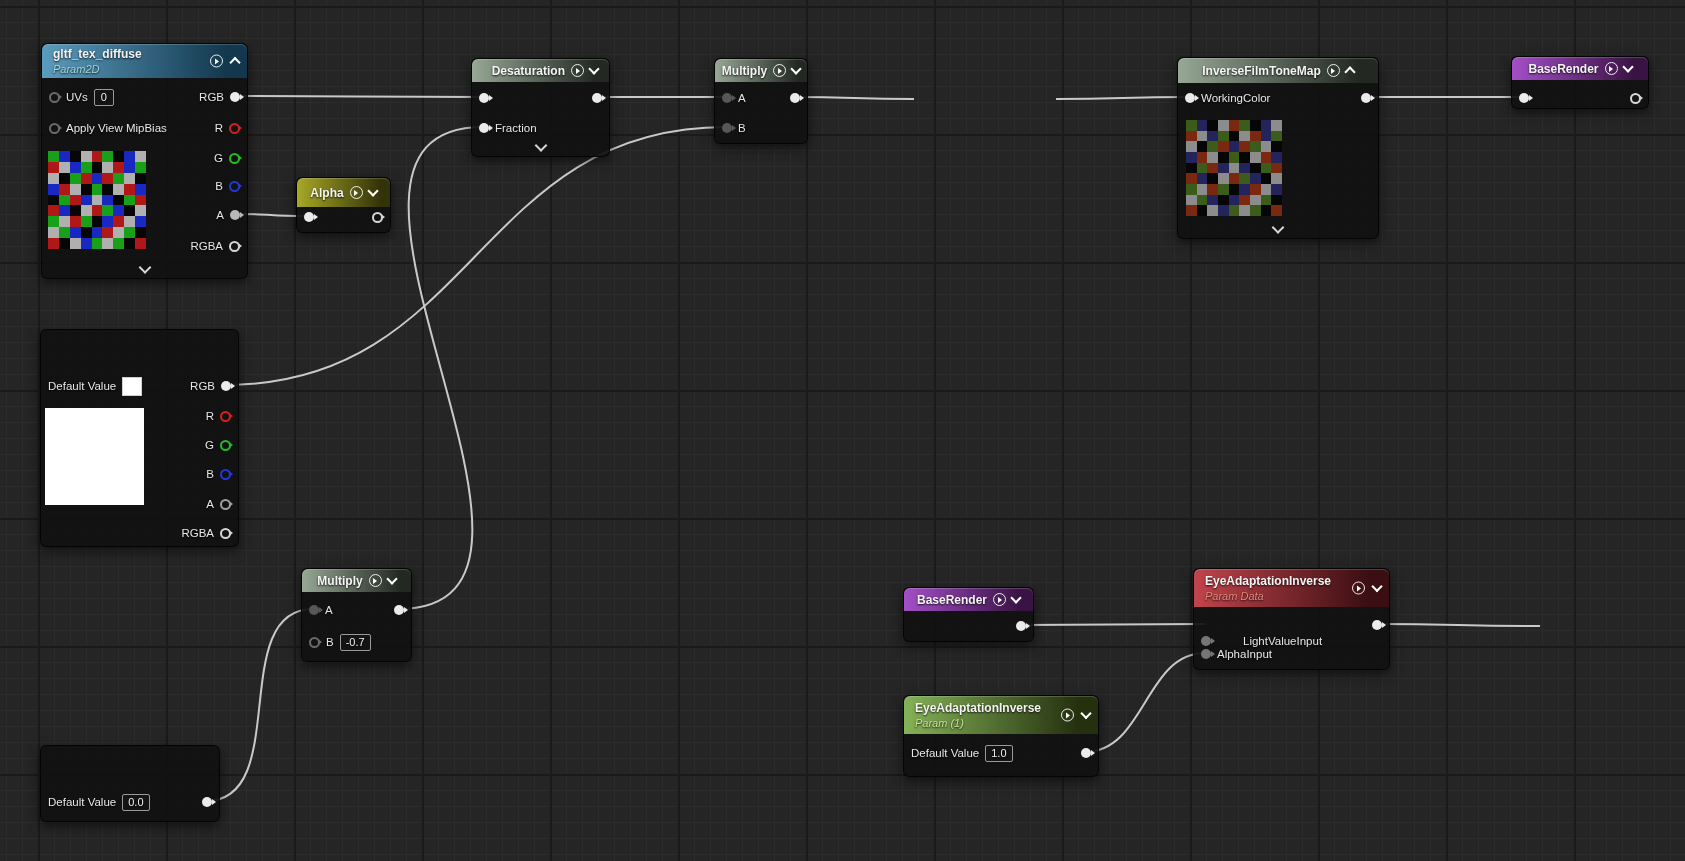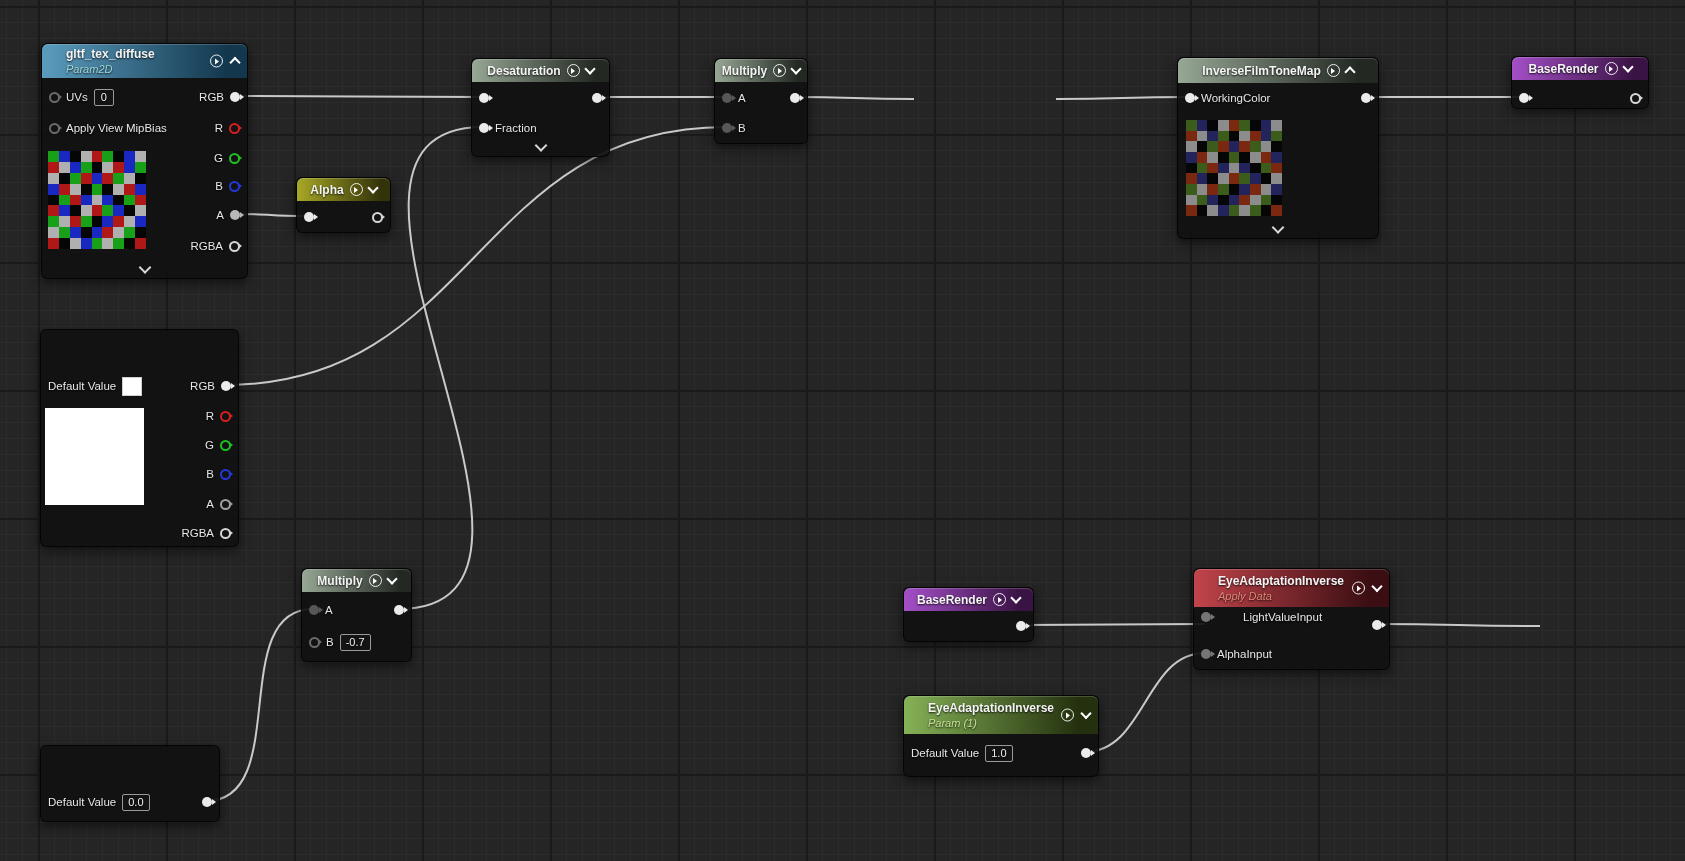--- a/index.html
+++ b/index.html
@@ -16,21 +16,21 @@
     background-position:38px 6px,38px 6px,6px 6px,6px 6px;
   }
   svg.wires{position:absolute;left:0;top:0;z-index:1;}
   .wire{fill:none;stroke:#d2d2d2;stroke-width:2;opacity:.95;}
   .node{
     position:absolute;z-index:2;background:rgba(16,17,16,.93);
     border-radius:6px;border:1px solid rgba(0,0,0,.7);
     box-shadow:0 4px 12px rgba(0,0,0,.55);
   }
   .hdr{
-    position:relative;display:flex;align-items:center;padding:0 24px;
+    position:relative;display:flex;align-items:center;padding:0 11px;
     border-radius:6px 6px 0 0;color:#f4f4f4;font-weight:bold;font-size:12px;
     text-shadow:0 1px 2px rgba(0,0,0,.85);
     box-shadow:inset 0 1px 0 rgba(255,255,255,.18);
     box-sizing:border-box;
   }
   .hdr.center{justify-content:center;gap:6px;}
   .titles{display:flex;flex-direction:column;line-height:1.3;padding-top:1px;}
   .sub{font-style:italic;font-weight:normal;font-size:11px;}
   .hicons{position:absolute;right:8px;top:50%;transform:translateY(-50%);display:flex;gap:8px;align-items:center;}
   .inlineicons{display:flex;gap:6px;align-items:center;}
@@ -197,36 +197,36 @@
         <div style="background: rgb(24, 40, 192);"></div>
         <div style="background: rgb(24, 160, 24);"></div>
         <div style="background: rgb(176, 176, 176);"></div>
         <div style="background: rgb(24, 160, 24);"></div>
         <div style="background: rgb(6, 6, 6);"></div>
         <div style="background: rgb(176, 24, 24);"></div>
       </div>
       <span class="bchev"></span>
     </div>
     <div class="node" style="left: 296px; top: 177px; width: 93px; height: 54px;">
-      <div class="hdr center" style="height: 23px; background: linear-gradient(to right, rgb(168, 168, 38) 0%, rgb(51, 51, 10) 90%);">
+      <div class="hdr center" style="height: 29px; background: linear-gradient(to right, rgb(168, 168, 38) 0%, rgb(51, 51, 10) 90%);">
         <span>Alpha</span>
         <span class="inlineicons">
           <span class="icon-play"></span>
           <span class="chev down"></span>
         </span>
       </div>
       <div class="row in" style="top: 39px;">
         <span class="pin" style="--pc: #ebebeb;"></span>
       </div>
       <div class="row out" style="top: 39px;">
         <span class="pin hollow" style="--pc: #d6d6d6;"></span>
       </div>
     </div>
     <div class="node" style="left: 471px; top: 58px; width: 137px; height: 97px;">
-      <div class="hdr center" style="height: 23px; background: linear-gradient(to right, rgb(151, 168, 149) 0%, rgb(35, 40, 35) 90%);">
+      <div class="hdr center" style="height: 23px; background: linear-gradient(to right, rgb(151, 168, 149) 0%, rgb(35, 40, 35) 90%); justify-content: flex-end;">
         <span>Desaturation</span>
         <span class="inlineicons">
           <span class="icon-play"></span>
           <span class="chev down"></span>
         </span>
       </div>
       <div class="row in" style="top: 39px;">
         <span class="pin" style="--pc: #ebebeb;"></span>
       </div>
       <div class="row in" style="top: 69px;">
@@ -436,28 +436,28 @@
         </span>
       </div>
       <div class="row out" style="top: 38px;">
         <span class="pin" style="--pc: #ebebeb;"></span>
       </div>
     </div>
     <div class="node" style="left: 1193px; top: 568px; width: 195px; height: 100px;">
       <div class="hdr" style="height: 38px; background: linear-gradient(to right, rgb(194, 68, 76) 0%, rgb(58, 14, 18) 90%);">
         <div class="titles">
           <span>EyeAdaptationInverse</span>
-          <span class="sub" style="color: rgb(224, 136, 120);">Apply Data</span>
+          <span class="sub" style="color: rgb(224, 136, 120);">Param Data</span>
         </div>
         <span class="hicons">
           <span class="icon-play"></span>
           <span class="chev down"></span>
         </span>
       </div>
-      <div class="row in" style="top: 48px; gap: 32px;">
+      <div class="row in" style="top: 72px; gap: 32px;">
         <span class="pin" style="--pc: #757575;"></span>
         <span>LightValueInput</span>
       </div>
       <div class="row in" style="top: 85px;">
         <span class="pin" style="--pc: #757575;"></span>
         <span>AlphaInput</span>
       </div>
       <div class="row out" style="top: 56px;">
         <span class="pin" style="--pc: #ebebeb;"></span>
       </div>

